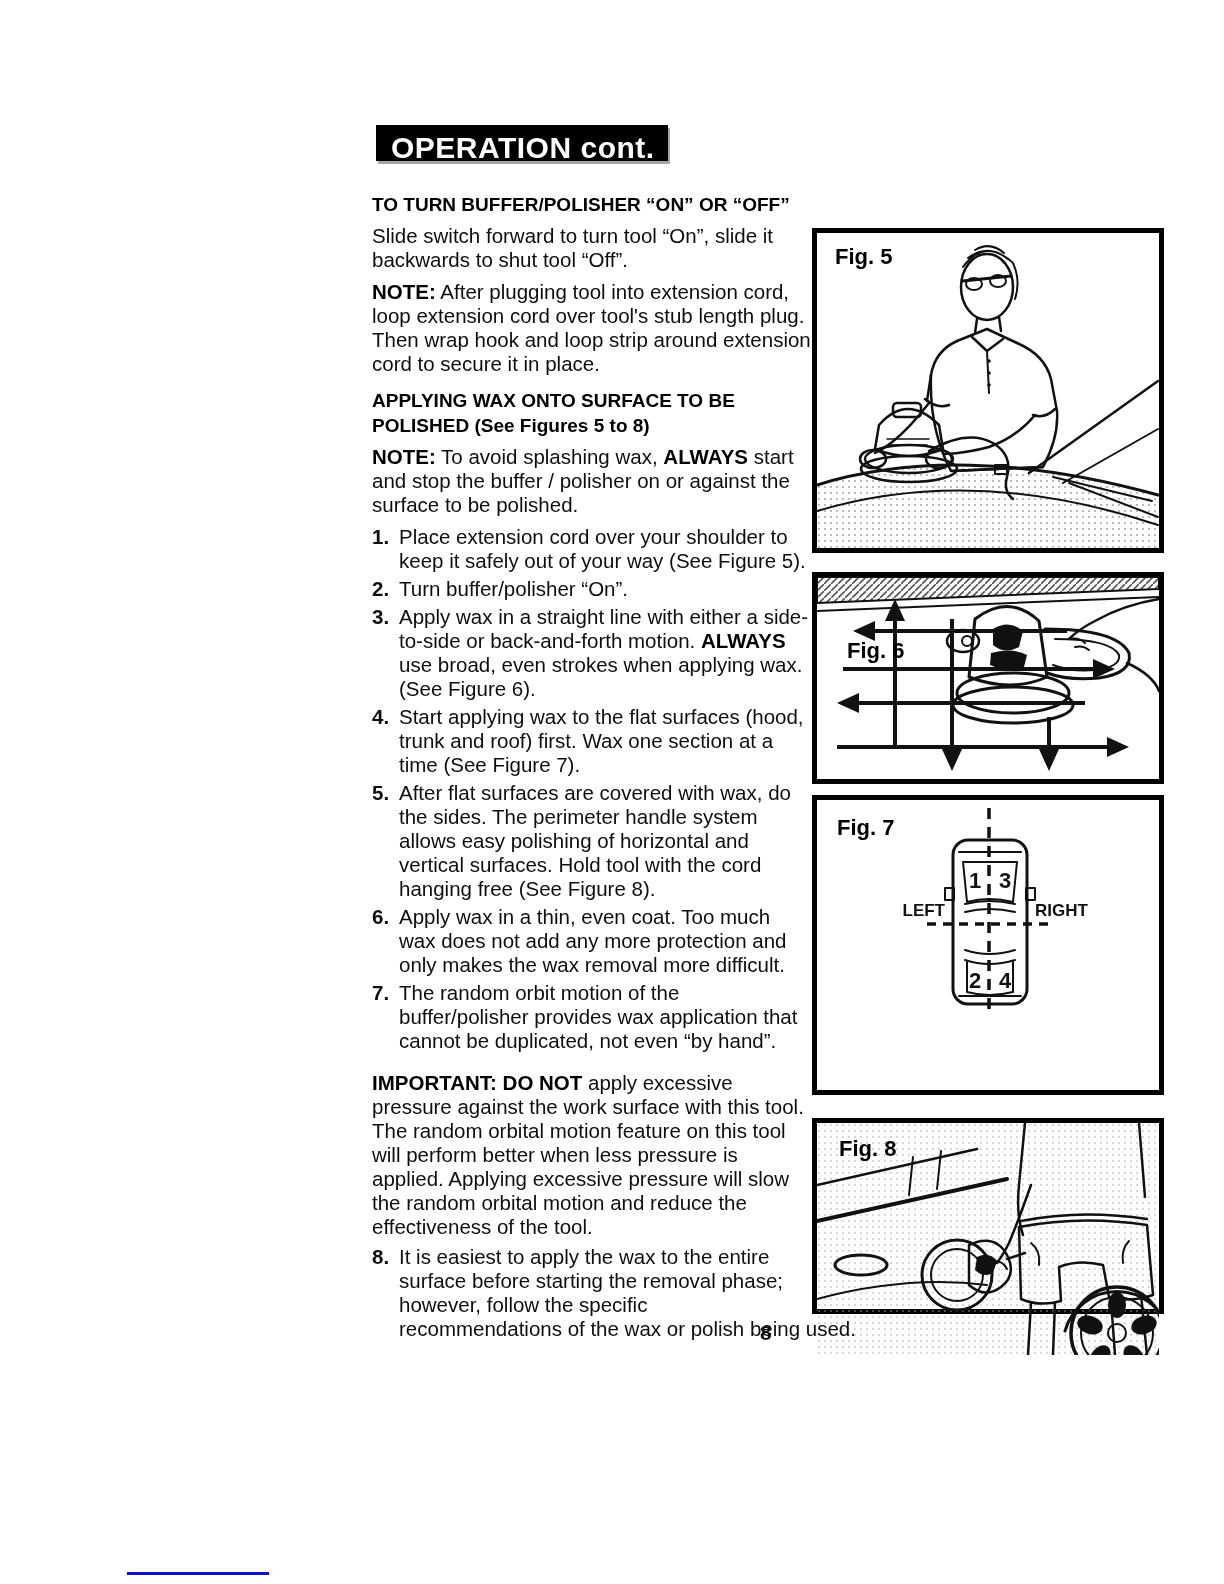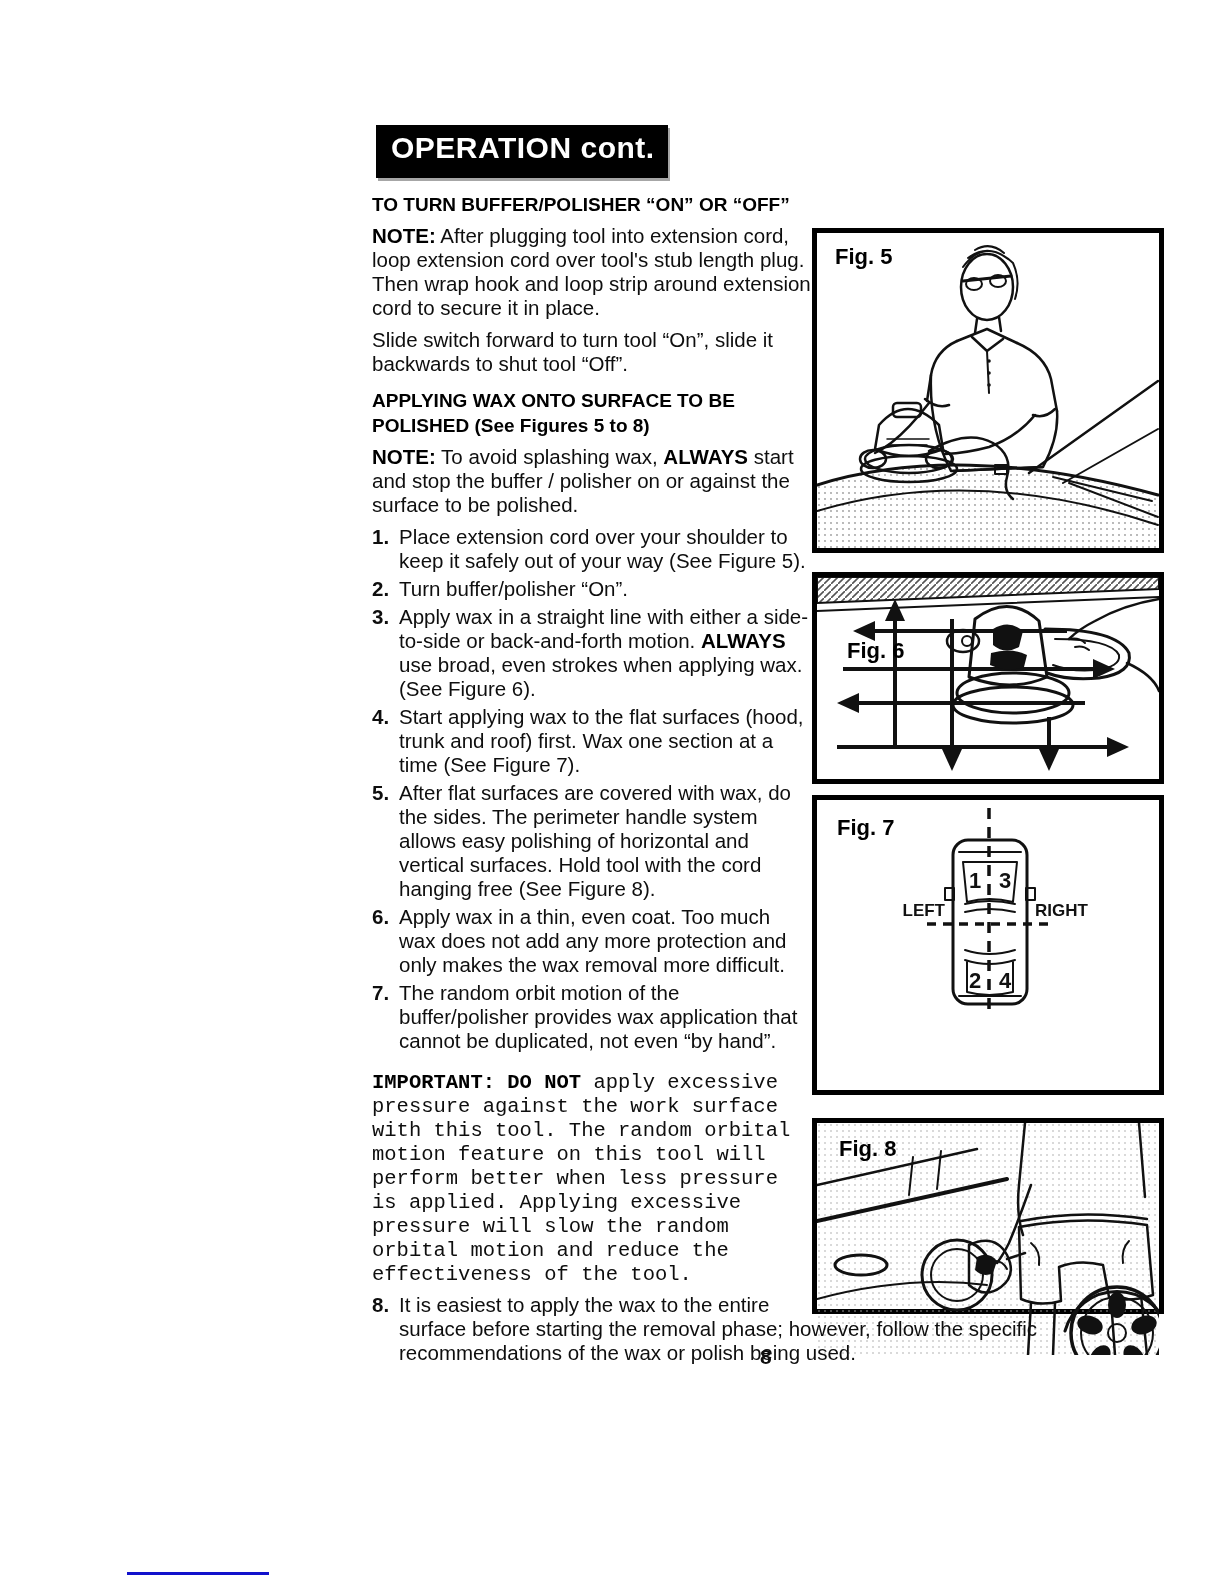--- a/index.html
+++ b/index.html
@@ -3,21 +3,21 @@
 <meta charset="utf-8">
 <style>
   html,body { margin:0; padding:0; background:#e8e8e8; }
   .page {
     position:relative; width:1224px; height:1584px; margin:0 auto;
     background:#ffffff; color:#0e0e0e;
     font-family:"Liberation Sans", sans-serif;
     overflow:hidden;
   }
   .op-bar {
-    position:absolute; left:376px; top:125px; width:292px; height:53px;
+    position:absolute; left:376px; top:125px; width:292px; height:36px;
     background:#000; color:#fff; font-weight:bold; font-size:30px;
     line-height:45px; padding-left:15px; box-sizing:border-box;
     letter-spacing:0.5px;
     box-shadow:2px 3px 0 rgba(0,0,0,0.35);
   }
   .content {
     position:absolute; left:372px; top:192px; width:792px;
     font-size:20.5px; line-height:24px;
   }
   .figures { float:right; width:352px; }
@@ -45,21 +45,21 @@
   }
   h2.sect { margin-top:12px; }
   .para { margin:0 0 8px 0; padding-right:12px; }
   .para b, .li b, h1.sect, h2.sect { color:#000; }
   .list { margin:2px 0 0 0; }
   .li {
     position:relative; padding-left:27px; padding-right:6px;
     margin:0 0 4px 0;
   }
   .li .num { position:absolute; left:0; top:0; font-weight:bold; }
-  .important2 { margin-top:18px; margin-bottom:6px; padding-right:6px;font-family:Liberation Mono, monospace; }
+  .important2 { margin-top:18px; margin-bottom:6px; padding-right:6px; }
   .item8 { margin-top:2px; }
   .page-num {
     font-weight:bold; font-size:21px;
     margin:-24px 0 0 388px; height:24px;
   }
   .blue-line {
     position:absolute; left:127px; top:1572px; width:142px; height:3px;
     background:#1111cc;
   }
   .ink { stroke:#111; fill:none; stroke-linecap:round; stroke-linejoin:round; }
@@ -248,22 +248,22 @@
             <ellipse cx="283" cy="234" rx="9" ry="13" transform="rotate(216 283 234)"></ellipse>
             <ellipse cx="273" cy="202" rx="9" ry="13" transform="rotate(288 273 202)"></ellipse>
           </g>
           <circle class="ink" stroke-width="2" cx="300" cy="210" r="9" fill="#fff"></circle>
         </svg>
       </div>
     </div>
 
     <h1 class="sect">TO TURN BUFFER/POLISHER “ON” OR “OFF”</h1>
 
+    <p class="para"><span>Slide switch forward to turn tool “On”, slide it backwards to shut tool “Off”.</span></p>
     <p class="para"><b>NOTE:</b><span> After plugging tool into extension cord, loop extension cord over tool's stub length plug. Then wrap hook and loop strip around extension cord to secure it in place.</span></p>
-    <p class="para"><span>Slide switch forward to turn tool “On”, slide it backwards to shut tool “Off”.</span></p>
 
     <h2 class="sect">APPLYING WAX ONTO SURFACE TO BE POLISHED (See Figures 5 to 8)</h2>
 
     <p class="para"><b>NOTE:</b><span> To avoid splashing wax, </span><b>ALWAYS</b><span> start and stop the buffer / polisher on or against the surface to be polished.</span></p>
 
     <div class="list">
       <div class="li">
         <span class="num">1.</span>
         <span><span>Place extension cord over your shoulder to keep it safely out of your way (See Figure 5).</span></span>
       </div>

